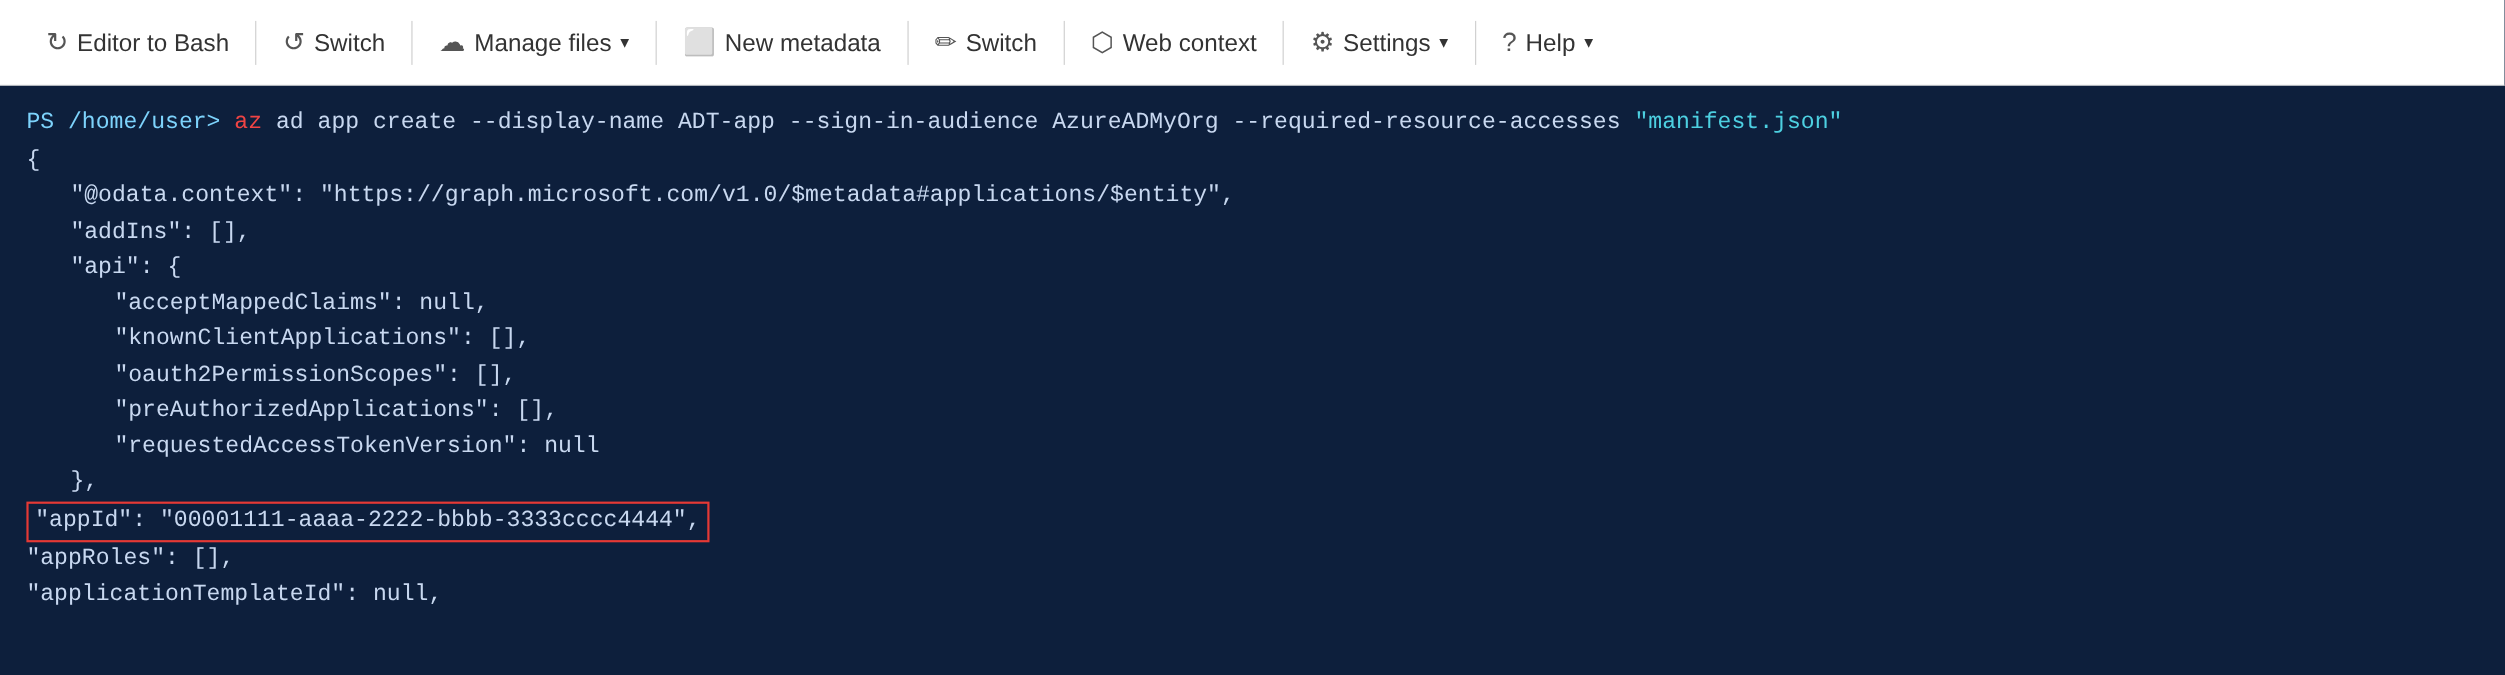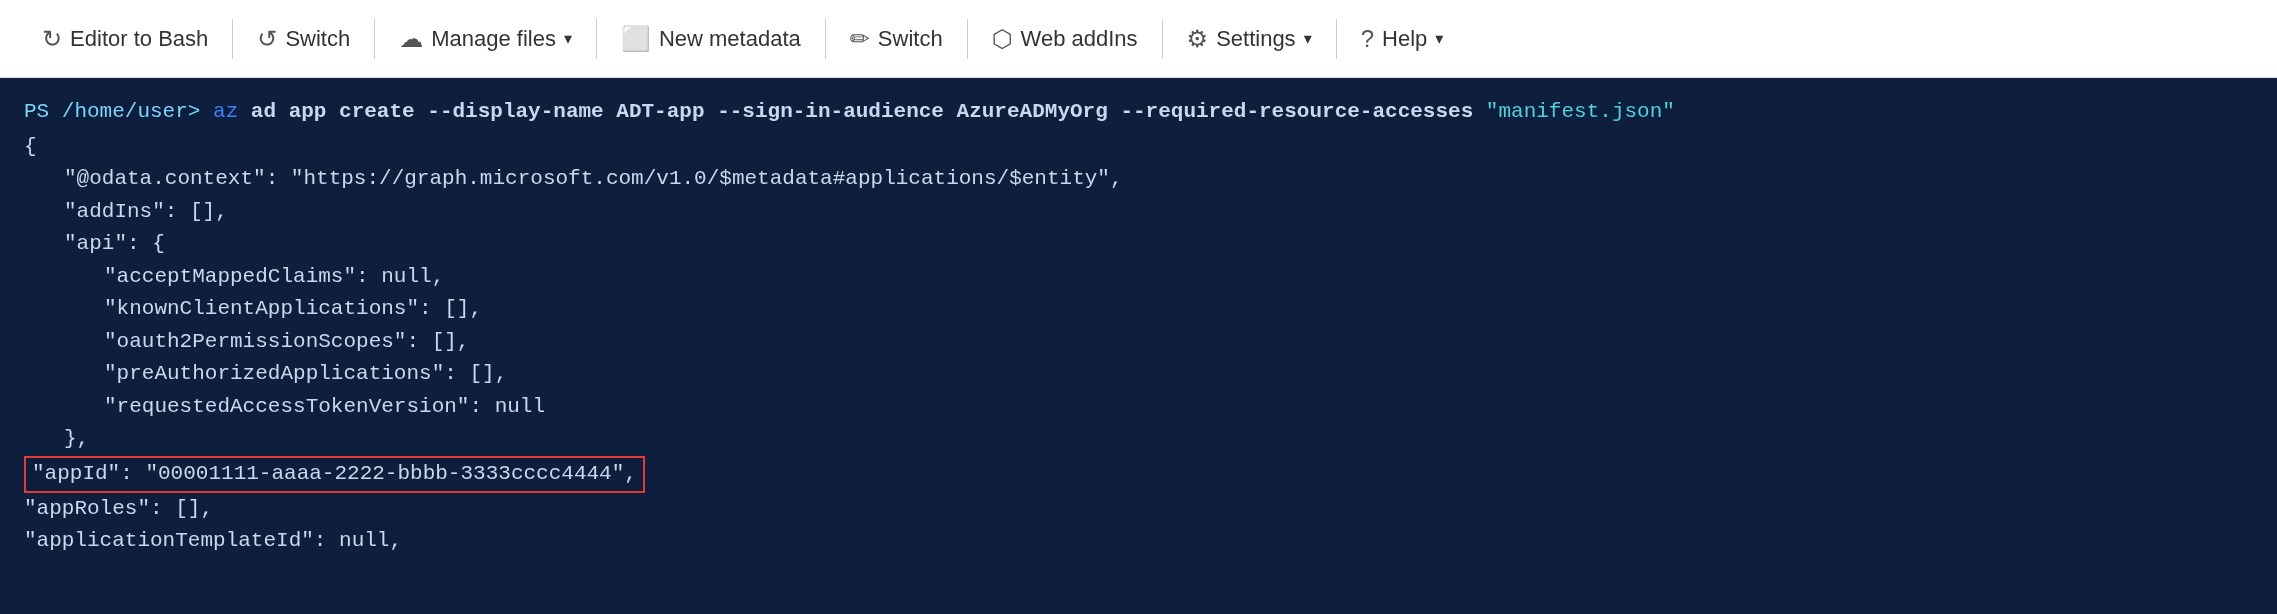--- a/index.html
+++ b/index.html
@@ -67,26 +67,25 @@
 
     .prompt-line {
       margin-bottom: 2px;
     }
 
     .prompt-ps {
       color: #7dd3fc;
     }
 
     .prompt-cmd {
-      color: #3b82f6;
+      color: #ef4444;
     }
 
     .prompt-args {
       color: #c8d8f0;
-      font-weight: bold;
     }
 
     .prompt-string {
       color: #4dd0e1;
     }
 
     .indent1 {
       padding-left: 40px;
     }
 
@@ -130,21 +129,21 @@
 
   <button class="toolbar-btn">
     <span class="icon">✏</span>
     <span>Switch</span>
   </button>
 
   <div class="toolbar-divider"></div>
 
   <button class="toolbar-btn">
     <span class="icon">⬡</span>
-    <span>Web addIns</span>
+    <span>Web context</span>
   </button>
 
   <div class="toolbar-divider"></div>
 
   <button class="toolbar-btn">
     <span class="icon">⚙</span>
     <span>Settings</span>
     <span style="font-size:16px;">▾</span>
   </button>
 

